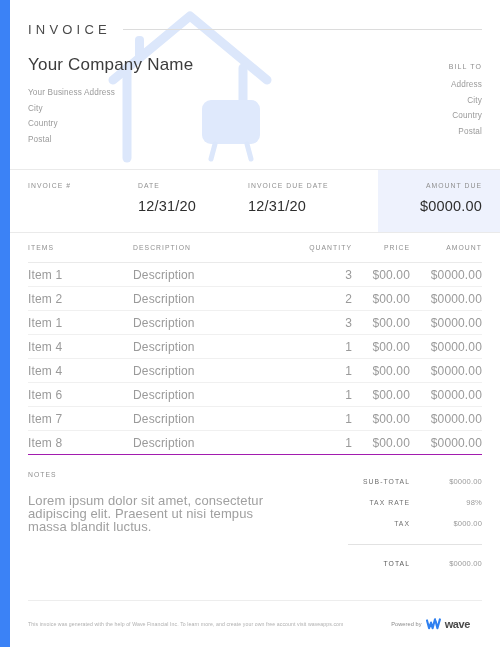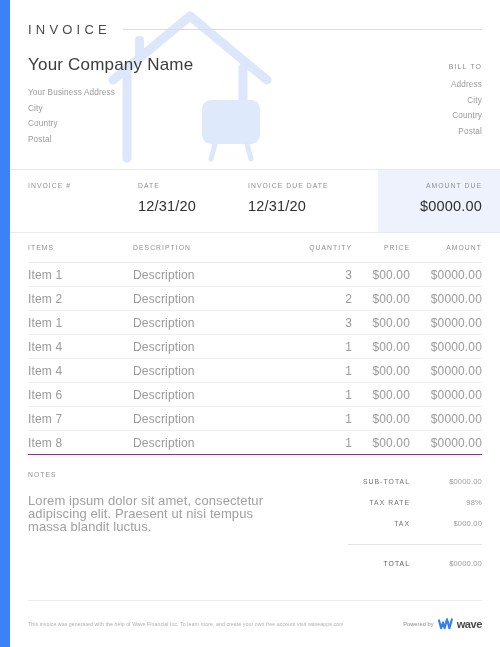--- a/index.html
+++ b/index.html
@@ -177,21 +177,21 @@
     margin:10px 0 8px 30px;
   }
   .trow2.grand .t-label{ color:#5a5a5a; }
 
   
   .footer-rule{
     position:absolute; left:18px; right:18px;
     top:600px; height:1px; background:#ededed;
   }
   .footer{
-    position:absolute; left:18px; right:18px;
+    position:absolute; left:18px; right:30px;
     top:618px;
     display:flex; align-items:center;
     justify-content:space-between;
   }
   .footer-text{
     font-size:5.2px; color:#b0b0b0;
     letter-spacing:.08px;
   }
   .powered{
     display:flex; align-items:center; gap:4px;

